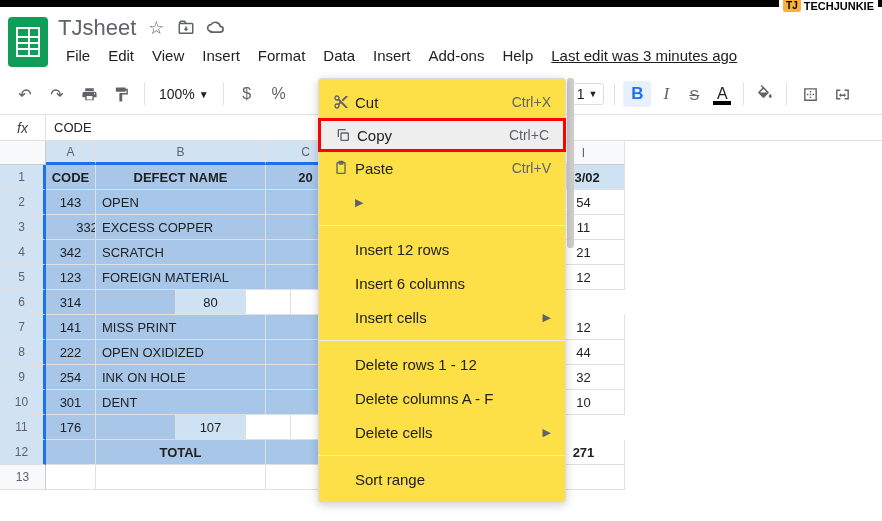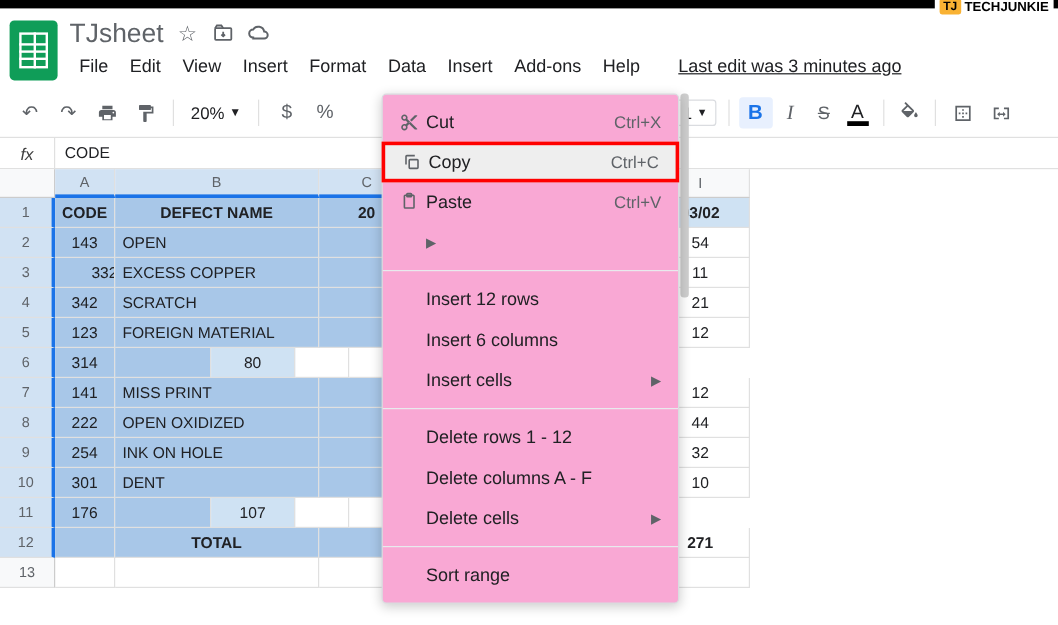--- a/index.html
+++ b/index.html
@@ -15,21 +15,21 @@
   .sheets-icon::after { content: ""; position: absolute; top: 50%; left: 8px; right: 8px; height: 2px; background: #fff; box-shadow: 0 -6px 0 #fff, 0 6px 0 #fff; }
   .sheets-icon .vline { position: absolute; top: 10px; bottom: 10px; left: 50%; width: 2px; background: #fff; }
   
   .title-area { display: flex; flex-direction: column; }
   .title-row { display: flex; align-items: center; gap: 10px; }
   .doc-title { font-size: 22px; color: #5f6368; font-weight: 400; }
   .title-icon { width: 20px; height: 20px; display: flex; align-items: center; justify-content: center; color: #5f6368; font-size: 18px; cursor: pointer; }
   
   .menubar { display: flex; gap: 2px; margin-top: 2px; font-size: 15px; }
   .menubar span { padding: 4px 8px; cursor: pointer; color: #202124; border-radius: 3px; }
-  .last-edit { color: #777; text-decoration: underline; margin-left: 14px; padding: 4px 0; font-size: 15px; }
+  .last-edit { color: #777; text-decoration: underline; padding: 4px 0; font-size: 15px; }
   
   .toolbar { display: flex; align-items: center; padding: 6px 10px; border-bottom: 1px solid #e0e0e0; gap: 2px; margin-top: 6px; }
   .tbtn { width: 30px; height: 28px; display: flex; align-items: center; justify-content: center; color: #5f6368; cursor: pointer; font-size: 16px; border-radius: 3px; }
   .tsep { width: 1px; height: 22px; background: #e0e0e0; margin: 0 6px; }
   .zoom { display: flex; align-items: center; padding: 0 6px; font-size: 14px; color: #202124; gap: 4px; }
   .zoom .caret { font-size: 10px; }
   .fontsize-box { display: flex; align-items: center; border: 1px solid #dadce0; border-radius: 3px; padding: 2px 6px; font-size: 14px; margin: 0 2px; color: #202124; }
   .bold-btn { font-weight: bold; color: #1a73e8; background: #e8f0fe; width: 28px; height: 26px; display: flex; align-items: center; justify-content: center; border-radius: 3px; font-size: 17px; }
   .italic-btn { font-style: italic; font-family: serif; font-size: 17px; width: 26px; text-align: center; color: #5f6368; }
   .strike-btn { text-decoration: line-through; font-size: 15px; color: #5f6368; width: 26px; text-align: center; }
@@ -54,21 +54,21 @@
   .colhdr.sel { background:#d1e2f3; border-bottom: 3px solid #1a73e8; height:24px; }
   
   .rows { }
   .row { display: flex; height: 25px; }
   .cell { border-right: 1px solid #e0e0e0; border-bottom: 1px solid #e0e0e0; display:flex; align-items:center; padding: 0 6px; font-size: 13px; overflow: hidden; white-space: nowrap; }
   .cell.header { background: #cfe2f3; font-weight: bold; justify-content: center; }
   .cell.sel { background: #a8c7e8; }
   .cell.total { font-weight: bold; }
   .cell.center { justify-content: center; }
   
-  .context-menu { position: absolute; top: 78px; left: 318px; width: 248px; background: #f9a8d4; border: 1px solid #dadce0; border-radius: 4px; box-shadow: 0 2px 10px rgba(0,0,0,0.2); z-index: 50; padding: 6px 0; font-size: 15px; }
+  .context-menu { position: absolute; top: 78px; left: 318px; width: 248px; background: #fde047; border: 1px solid #dadce0; border-radius: 4px; box-shadow: 0 2px 10px rgba(0,0,0,0.2); z-index: 50; padding: 6px 0; font-size: 15px; }
   .cm-item { display: flex; align-items: center; height: 34px; padding: 0 14px; cursor: pointer; color: #202124; position: relative; }
   .cm-item.highlighted { background: #eee; border: 3px solid #ff0000; margin: -1px; z-index: 2; }
   .cm-icon { width: 22px; display: flex; align-items: center; justify-content: flex-start; color: #5f6368; }
   .cm-icon svg { width: 16px; height: 16px; }
   .cm-label { flex: 1; }
   .cm-shortcut { color: #5f6368; font-size: 14px; }
   .cm-arrow { color: #5f6368; font-size: 11px; }
   .cm-sep { height: 1px; background: #e8eaed; margin: 6px 0; }
   .cm-noicon { padding-left: 36px; }
   
@@ -127,21 +127,21 @@
         <path d="M19 8H5a3 3 0 00-3 3v5h4v4h12v-4h4v-5a3 3 0 00-3-3zm-3 11H8v-5h8v5zm3-7a1 1 0 110-2 1 1 0 010 2zM18 3H6v4h12V3z"></path>
       </svg>
     </div>
   <div class="tbtn">
       <svg viewBox="0 0 24 24" width="17" height="17" fill="#5f6368">
         <path d="M18 4V3a1 1 0 00-1-1H5a1 1 0 00-1 1v4a1 1 0 001 1h12a1 1 0 001-1V6h1v4H9v11a1 1 0 001 1h2a1 1 0 001-1v-9h8V4h-3z"></path>
       </svg>
     </div>
   <div class="tsep"></div>
   <div class="zoom">
-      <span>20%</span>
+      <span>100%</span>
       <span class="caret">▼</span>
     </div>
   <div class="tsep"></div>
   <div class="tbtn">$</div>
   <div class="tbtn">%</div>
 
   <div style="flex:0 0 270px"></div>
 
   <div class="fontsize-box"><span>1</span>&nbsp;<span style="font-size:9px">▼</span></div>
   <div class="tsep"></div>

